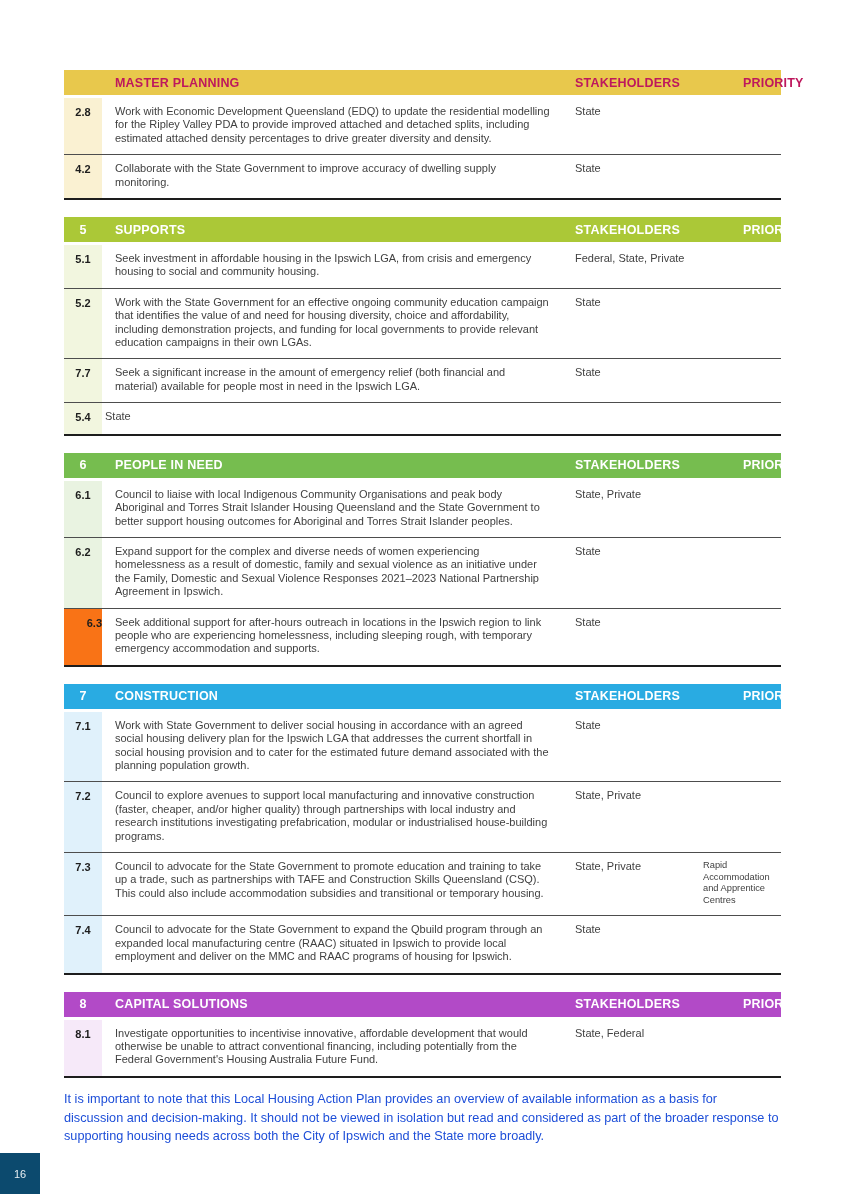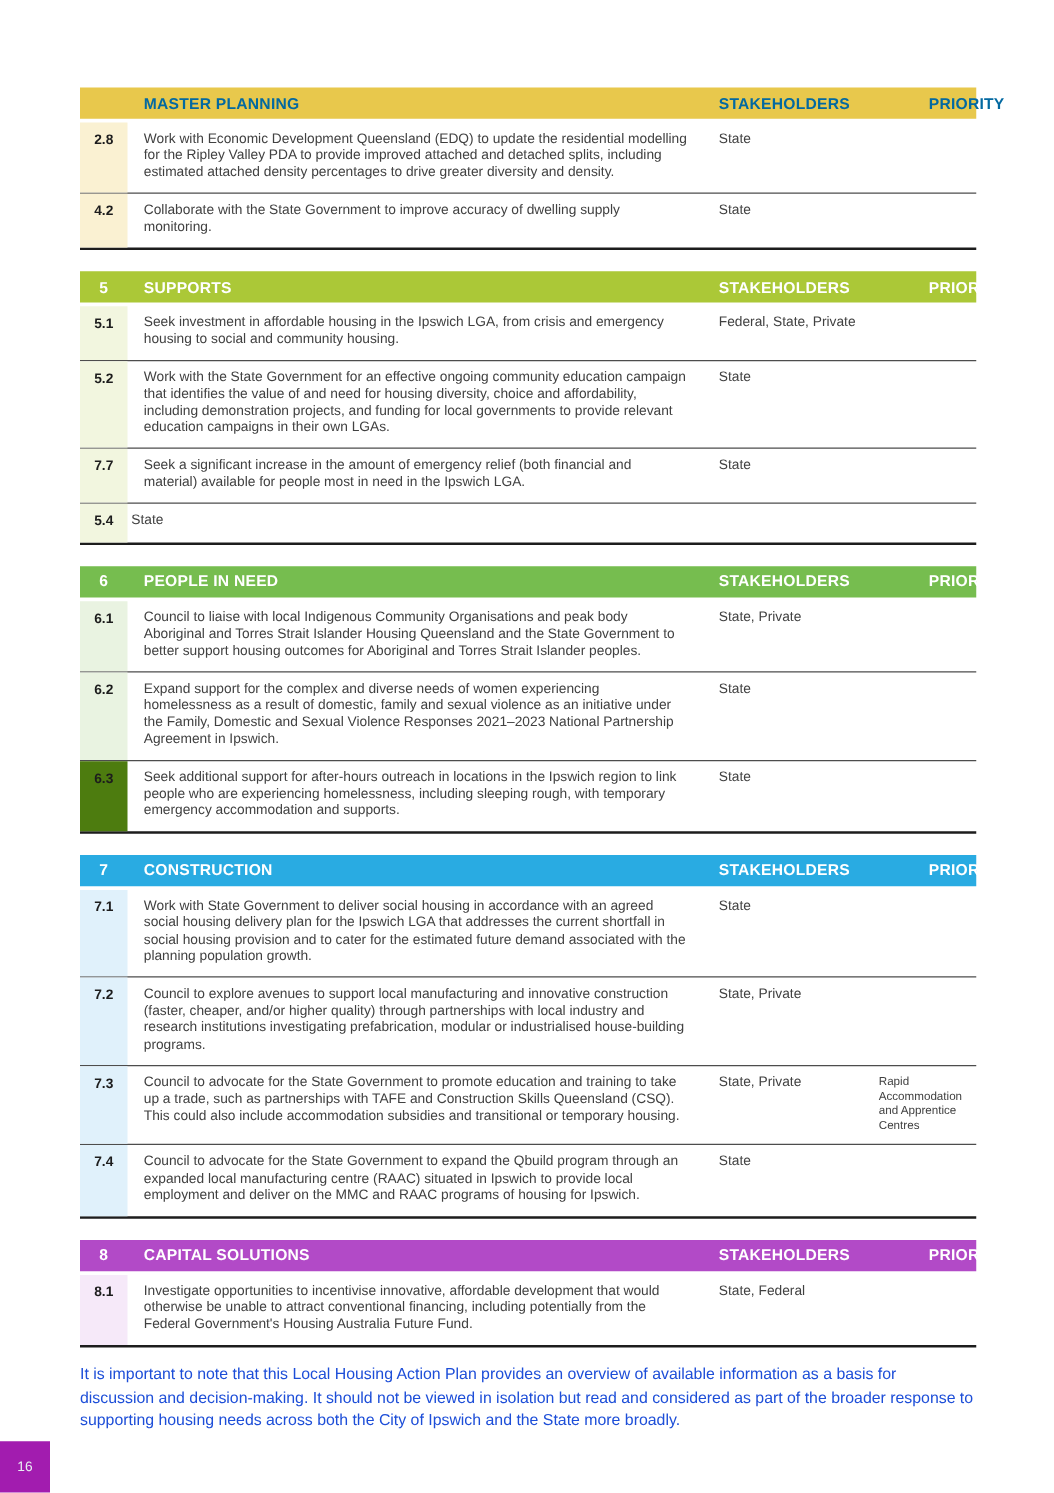--- a/index.html
+++ b/index.html
@@ -53,35 +53,35 @@
     margin-top: 12px;
     font-size: 12.7px;
     line-height: 1.48;
     color: #1d4ed8;
     padding-right: 2px;
   }
   .page-tab {
     position: absolute;
     left: 0; bottom: 0;
     width: 40px; height: 41px;
-    background: #a21caf;
+    background: #0c4a6e;
     color: #e8eef2;
     font-size: 11px;
     display: flex;
     align-items: center;
     justify-content: center;
   }
 </style>
 </head>
 <body>
 
 <div class="content">
   <div id="tables">
       <section class="table">
-        <div class="thead" style="background: rgb(232, 200, 76); color: #0369a1;">
+        <div class="thead" style="background: rgb(232, 200, 76); color: #be185d;">
           <div class="num"></div>
           <div class="title">MASTER PLANNING</div>
           <div class="stake">STAKEHOLDERS</div>
           <div class="prio">PRIORITY</div>
         </div>
         <div class="trow">
           <div class="cell num" style="background: rgb(250, 241, 210);">2.8</div>
           <div class="cell desc">Work with Economic Development Queensland (EDQ) to update the residential modelling for the Ripley Valley PDA to provide improved attached and detached splits, including estimated attached density percentages to drive greater diversity and density.</div>
           <div class="cell stake">State</div>
           <div class="cell prio"></div>
@@ -137,21 +137,21 @@
           <div class="cell stake">State, Private</div>
           <div class="cell prio"></div>
         </div>
         <div class="trow">
           <div class="cell num" style="background: rgb(233, 243, 225);">6.2</div>
           <div class="cell desc">Expand support for the complex and diverse needs of women experiencing homelessness as a result of domestic, family and sexual violence as an initiative under the Family, Domestic and Sexual Violence Responses 2021–2023 National Partnership Agreement in Ipswich.</div>
           <div class="cell stake">State</div>
           <div class="cell prio"></div>
         </div>
         <div class="trow last">
-          <div class="cell num" style="background: #4d7c0f;">6.3</div>
+          <div class="cell num" style="background: #f97316; text-align: right;">6.3</div>
           <div class="cell desc">Seek additional support for after-hours outreach in locations in the Ipswich region to link people who are experiencing homelessness, including sleeping rough, with temporary emergency accommodation and supports.</div>
           <div class="cell stake">State</div>
           <div class="cell prio"></div>
         </div>
       </section>
       <section class="table">
         <div class="thead" style="background: rgb(41, 171, 226); color: rgb(255, 255, 255);">
           <div class="num">7</div>
           <div class="title">CONSTRUCTION</div>
           <div class="stake">STAKEHOLDERS</div>

